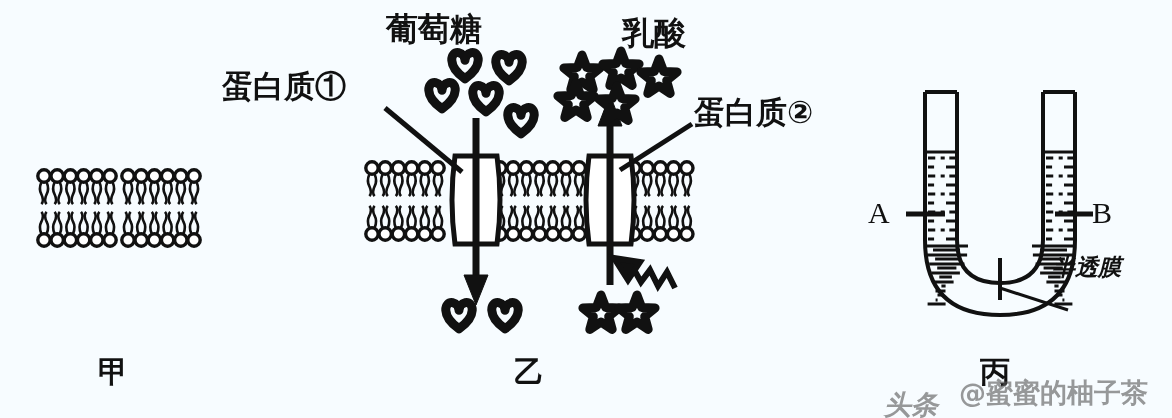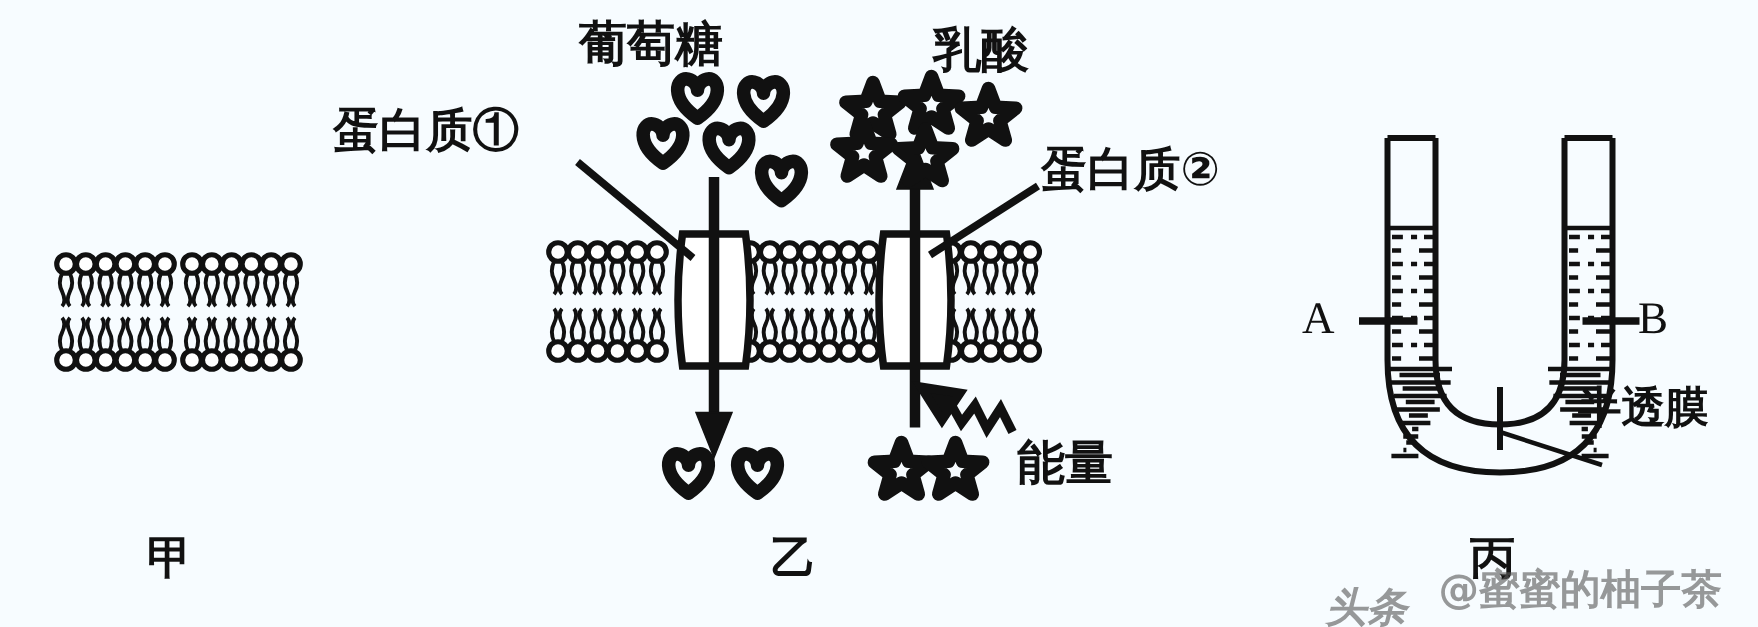--- a/index.html
+++ b/index.html
@@ -384,27 +384,26 @@
   </svg>
 
   <div class="lbl cn" style="left:222px;top:66px;font-size:31px;font-family:Liberation Mono, monospace;">蛋白质①</div>
 
   <div class="lbl cn" style="left:694px;top:92px;font-size:31px;">蛋白质②</div>
 
   <div class="lbl cn" style="left:386px;top:8px;font-size:32px;">葡萄糖</div>
 
   <div class="lbl cn" style="left:578px;top:12px;font-size:32px;margin-left:44px;">乳酸</div>
 
-  <div class="lbl cn" style="left:678px;top:287px;font-size:32px;">能量</div>
 
   <div class="lbl" style="left:868px;top:196px;font-size:30px;">A</div>
 
   <div class="lbl" style="left:1092px;top:196px;font-size:30px;">B</div>
 
-  <div class="lbl cn" style="left:1052px;top:252px;font-size:29px;">半透膜</div>
+  <div class="lbl cn" style="left:1052px;top:252px;font-size:23px;font-style:italic;">半透膜</div>
 
   <div class="lbl cn panel-name" style="left:98px;top:352px;">甲</div>
 
   <div class="lbl cn panel-name" style="left:514px;top:352px;">乙</div>
 
   <div class="lbl cn panel-name" style="left:980px;top:352px;">丙</div>
 
   <div class="wm" style="left:884px;top:387px;font-style:italic;">头条</div>
   <div class="wm" style="left:946px;top:375px;margin-left:13px;">@蜜蜜的柚子茶</div>
 

